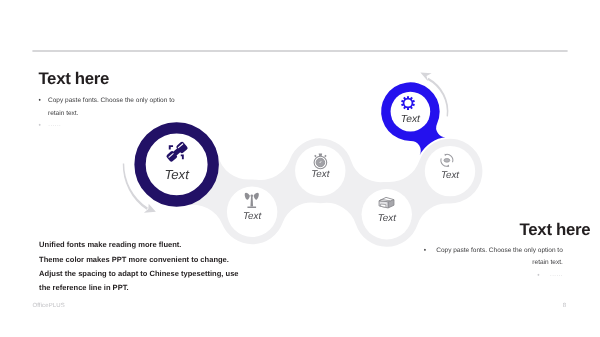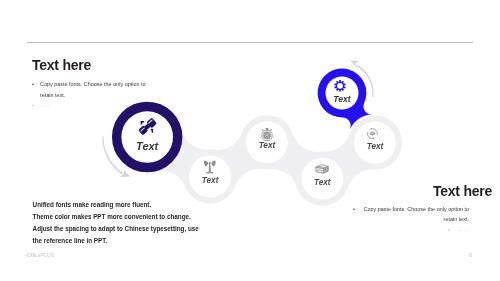--- a/index.html
+++ b/index.html
@@ -17,21 +17,21 @@
   .bl li.dots{color:#c9c9cd;}
   #bul-left{left:32px;top:79.2px;width:119px;}
   #bul-right{left:350px;top:203.8px;width:119px;text-align:right;}
   #bul-right li{padding-left:0;padding-right:0;}
   #bul-right li:before{position:static;margin-right:8.5px;}
   #bul-right{--x:0;}
   .para{position:absolute;left:32.6px;top:199.4px;width:200px;font-size:6.3px;font-weight:bold;
         color:#231f20;line-height:11.7px;white-space:nowrap;}
   .foot{position:absolute;font-size:5px;color:#c0c0c4;letter-spacing:.1px;}
   .node-label{position:absolute;transform:translate(-50%,-50%);font-style:italic;
-              white-space:nowrap;color:#3a3a3c;font-weight:bold;}
+              white-space:nowrap;color:#3a3a3c;}
   .lbl-big{font-size:11px;}
   .lbl-md{font-size:8.6px;}
   .lbl-sm{font-size:8.2px;}
 </style>
 </head>
 <body>
 
 <div id="slide">
 
   <svg id="art" viewBox="0 0 500 281">

